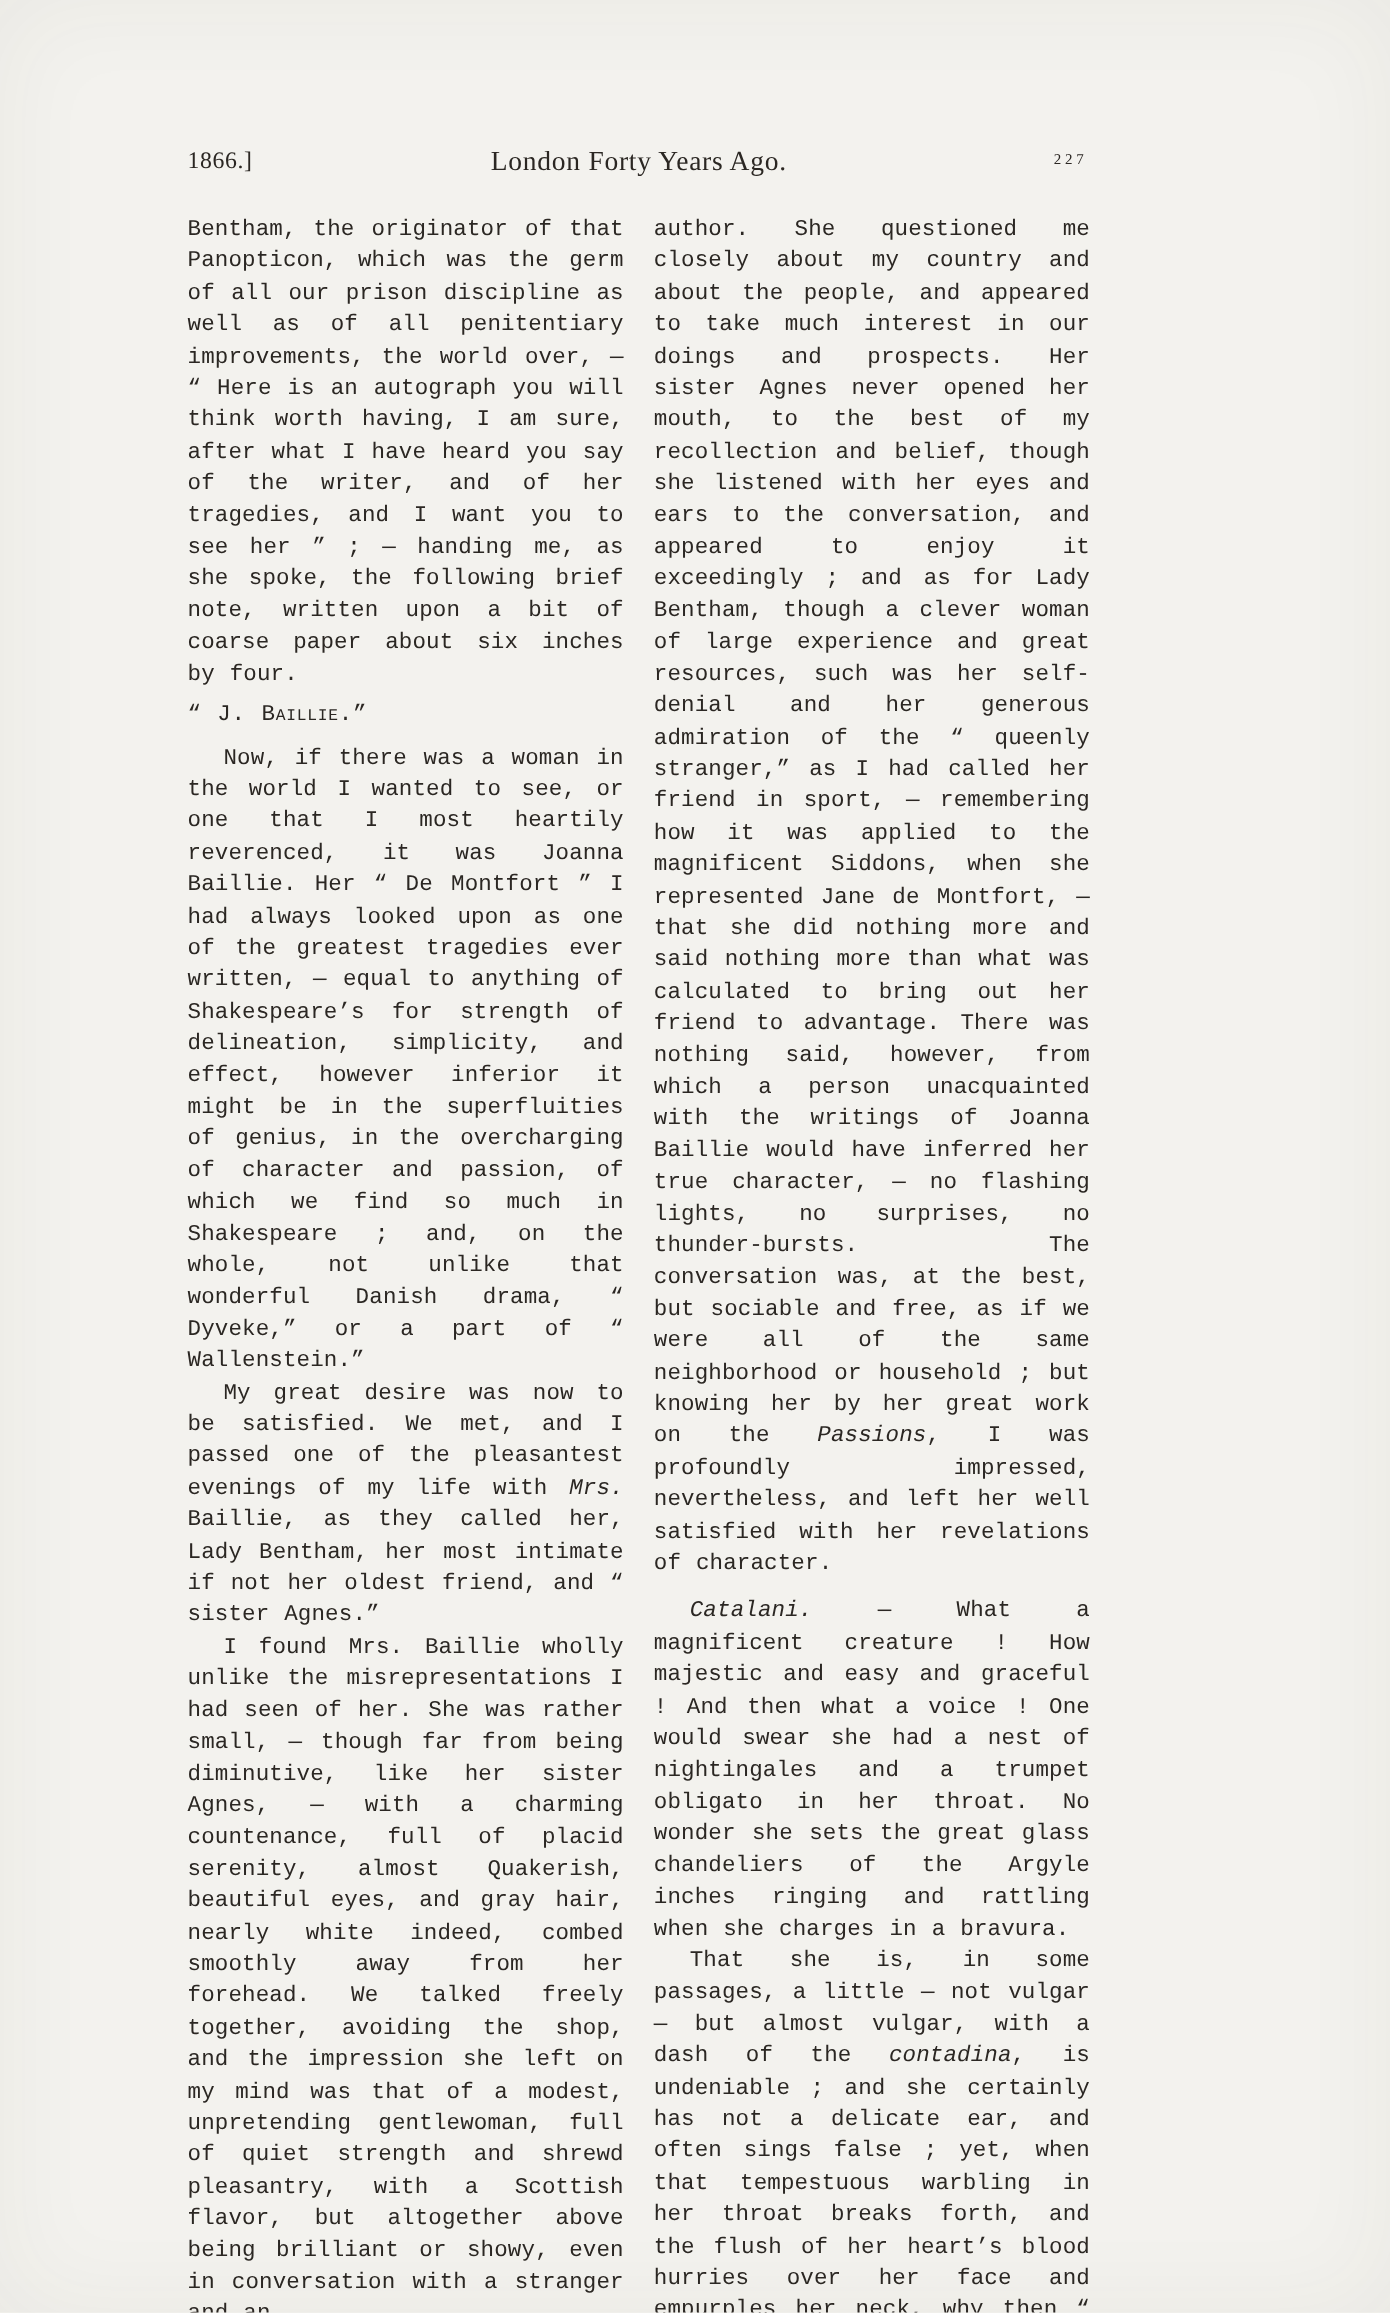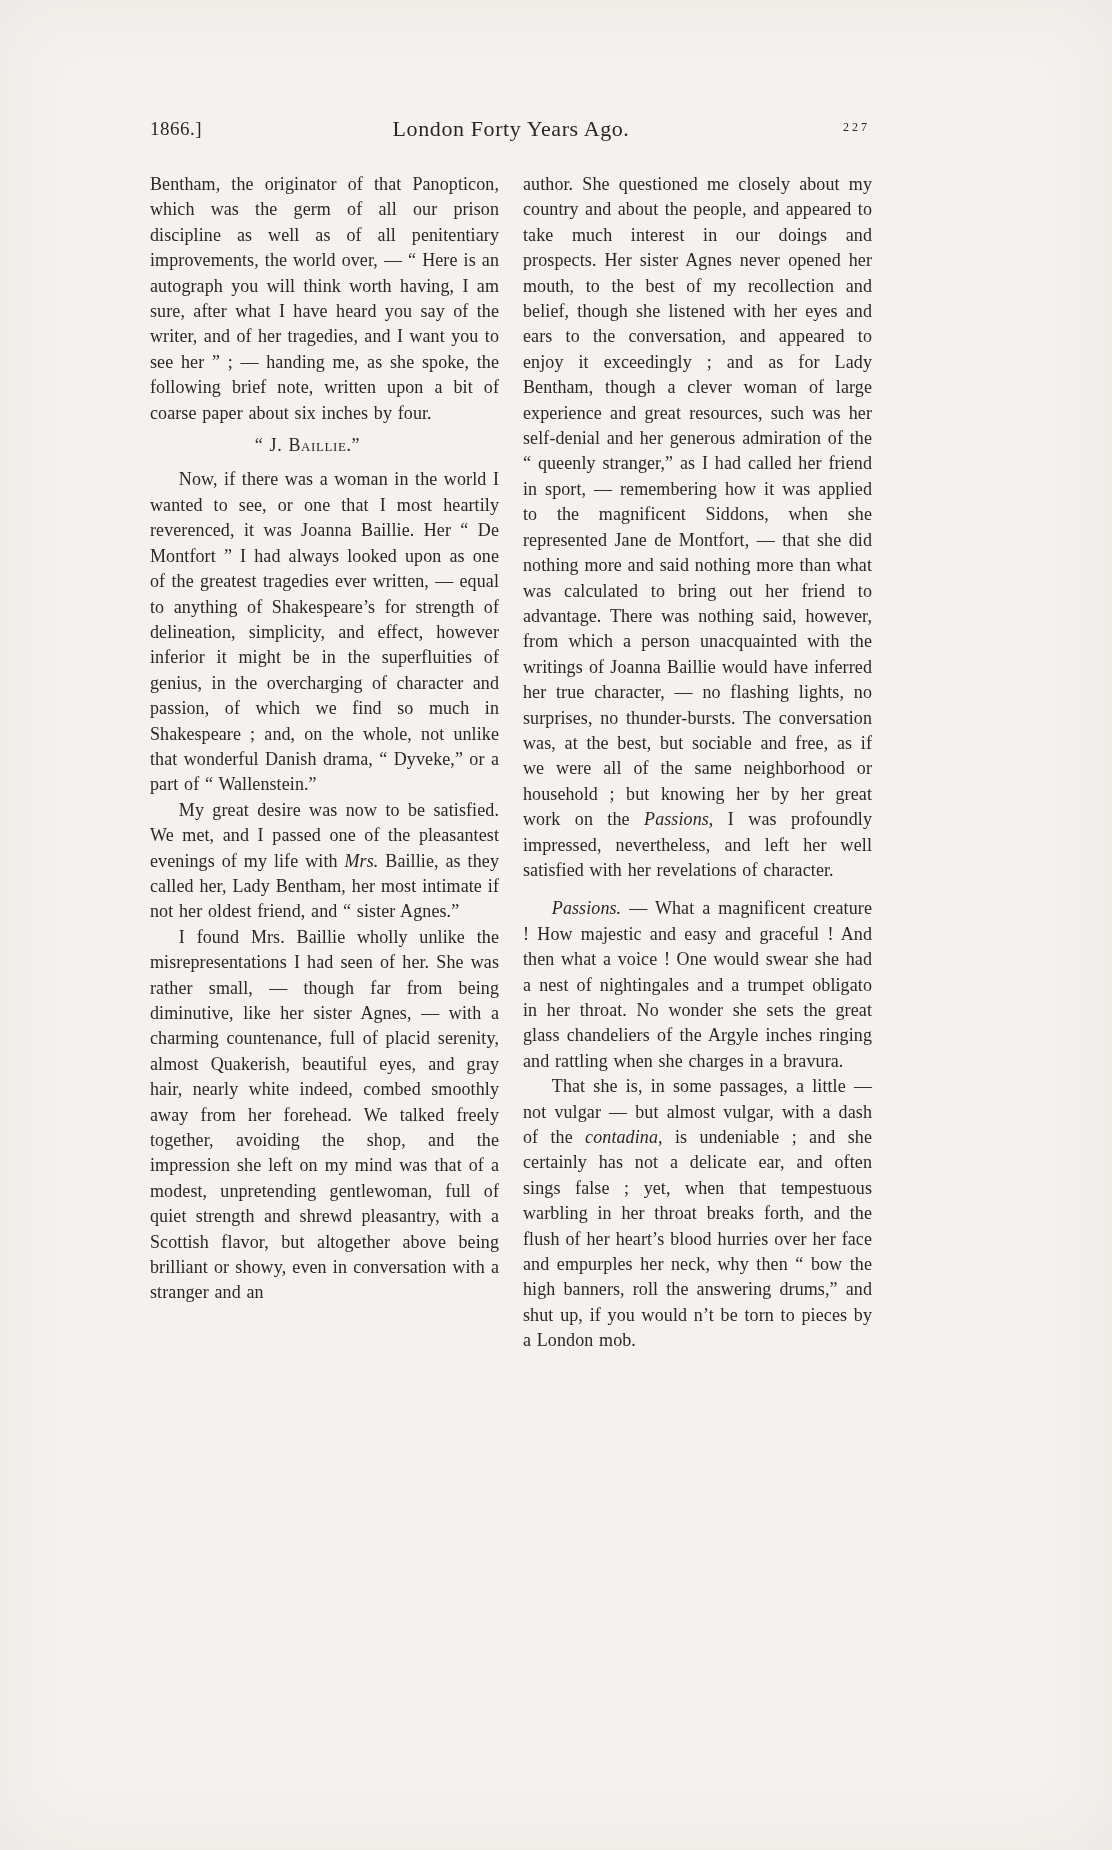--- a/index.html
+++ b/index.html
@@ -64,25 +64,26 @@
     flex: 0 0 349px;
     font-size: 18px;
     line-height: 25.4px;
     text-align: justify;
     letter-spacing: 0.1px;
     word-spacing: 0.06em;
   }
   .para {
     margin: 0;
     text-indent: 1.6em;
+    font-family: Liberation Mono, monospace;
   }
   .para.no-indent { text-indent: 0; }
   .para.quote { margin-top: 9px; }
   .para.signature {
-    text-align: center;
+    text-align: left;
     text-indent: 0;
     padding-right: 34px;
     margin: 7px 0 9px 0;
   }
   .para.section { margin-top: 13px; }
   .it { font-style: italic; }
   .sc { font-variant: small-caps; letter-spacing: 0.6px; }
 </style>
 </head>
 <body>
@@ -99,19 +100,19 @@
     <div class="columns">
       <div class="col">
           <p class="para no-indent"><span>Bentham, the originator of that Panopticon, which was the germ of all our prison discipline as well as of all penitentiary improvements, the world over, — “ Here is an autograph you will think worth having, I am sure, after what I have heard you say of the writer, and of her tragedies, and I want you to see her ” ; — handing me, as she spoke, the following brief note, written upon a bit of coarse paper about six inches by four.</span></p>
           <p class="para signature"><span class="sc">“ J. Baillie.”</span></p>
           <p class="para"><span>Now, if there was a woman in the world I wanted to see, or one that I most heartily reverenced, it was Joanna Baillie.  Her “ De Montfort ” I had always looked upon as one of the greatest tragedies ever written, — equal to anything of Shakespeare’s for strength of delineation, simplicity, and effect, however inferior it might be in the superfluities of genius, in the overcharging of character and passion, of which we find so much in Shakespeare ; and, on the whole, not unlike that wonderful Danish drama, “ Dyveke,” or a part of “ Wallenstein.”</span></p>
           <p class="para"><span>My great desire was now to be satisfied.  We met, and I passed one of the pleasantest evenings of my life with </span><span class="it">Mrs.</span><span> Baillie, as they called her, Lady Bentham, her most intimate if not her oldest friend, and “ sister Agnes.”</span></p>
           <p class="para"><span>I found Mrs. Baillie wholly unlike the misrepresentations I had seen of her. She was rather small, — though far from being diminutive, like her sister Agnes, — with a charming countenance, full of placid serenity, almost Quakerish, beautiful eyes, and gray hair, nearly white indeed, combed smoothly away from her forehead.  We talked freely together, avoiding the shop, and the impression she left on my mind was that of a modest, unpretending gentlewoman, full of quiet strength and shrewd pleasantry, with a Scottish flavor, but altogether above being brilliant or showy, even in conversation with a stranger and an</span></p>
         </div>
       <div class="col">
           <p class="para no-indent"><span>author.  She questioned me closely about my country and about the people, and appeared to take much interest in our doings and prospects.  Her sister Agnes never opened her mouth, to the best of my recollection and belief, though she listened with her eyes and ears to the conversation, and appeared to enjoy it exceedingly ; and as for Lady Bentham, though a clever woman of large experience and great resources, such was her self-denial and her generous admiration of the “ queenly stranger,” as I had called her friend in sport, — remembering how it was applied to the magnificent Siddons, when she represented Jane de Montfort, — that she did nothing more and said nothing more than what was calculated to bring out her friend to advantage.  There was nothing said, however, from which a person unacquainted with the writings of Joanna Baillie would have inferred her true character, — no flashing lights, no surprises, no thunder-bursts.  The conversation was, at the best, but sociable and free, as if we were all of the same neighborhood or household ; but knowing her by her great work on the </span><span class="it">Passions</span><span>, I was profoundly impressed, nevertheless, and left her well satisfied with her revelations of character.</span></p>
-          <p class="para section"><span class="it">Passions.</span><span> — What a magnificent creature !  How majestic and easy and graceful !  And then what a voice !  One would swear she had a nest of nightingales and a trumpet obligato in her throat.  No wonder she sets the great glass chandeliers of the Argyle inches ringing and rattling when she charges in a bravura.</span></p>
+          <p class="para section"><span class="it">Catalani.</span><span> — What a magnificent creature !  How majestic and easy and graceful !  And then what a voice !  One would swear she had a nest of nightingales and a trumpet obligato in her throat.  No wonder she sets the great glass chandeliers of the Argyle inches ringing and rattling when she charges in a bravura.</span></p>
           <p class="para"><span>That she is, in some passages, a little — not vulgar — but almost vulgar, with a dash of the </span><span class="it">contadina</span><span>, is undeniable ; and she certainly has not a delicate ear, and often sings false ; yet, when that tempestuous warbling in her throat breaks forth, and the flush of her heart’s blood hurries over her face and empurples her neck, why then “ bow the high banners, roll the answering drums,” and shut up, if you would n’t be torn to pieces by a London mob.</span></p>
         </div>
     </div>
 
   </div>
 </div>
 
 </body></html>

